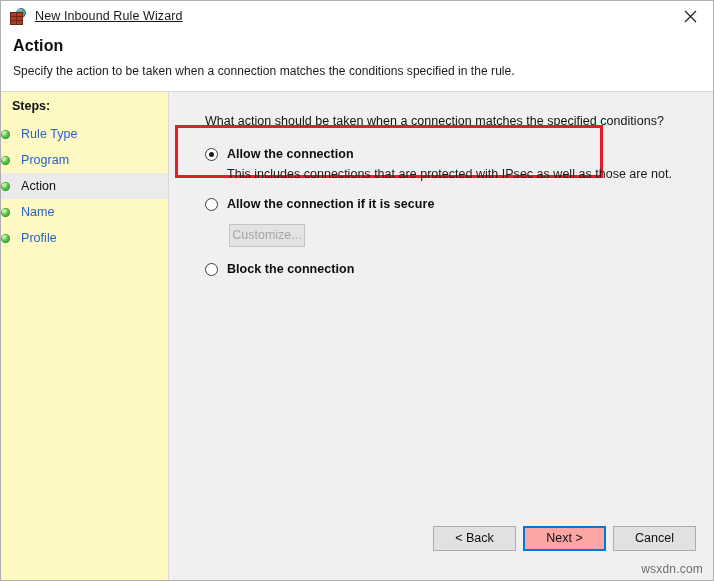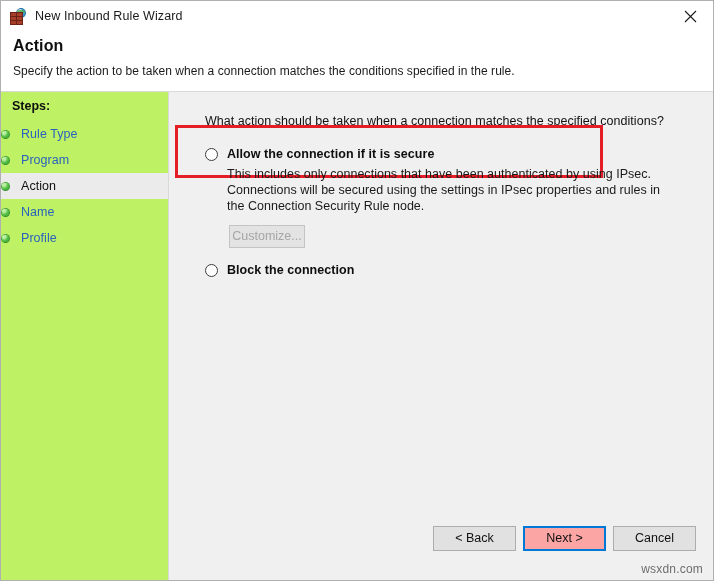--- a/index.html
+++ b/index.html
@@ -75,20 +75,21 @@
     box-sizing: border-box;
     background-image:
       linear-gradient(to bottom, rgba(0,0,0,0) 0 30%, #6b2415 30% 38%, rgba(0,0,0,0) 38% 66%, #6b2415 66% 74%, rgba(0,0,0,0) 74%),
       linear-gradient(to right, rgba(0,0,0,0) 0 47%, #6b2415 47% 55%, rgba(0,0,0,0) 55%);
   }
   #titlebar-text {
     font-size: 12.5px;
     color: #1a1a1a;
     letter-spacing: .1px;
     white-space: nowrap;
+    text-decoration: underline;
   }
   #close-button {
     position: absolute;
     right: 0; top: 0;
     width: 46px;
     height: 30px;
     display: flex;
     align-items: center;
     justify-content: center;
     cursor: default;
@@ -122,21 +123,21 @@
   #body-split {
     flex: 1;
     display: flex;
     min-height: 0;
   }
 
   
   #sidebar {
     width: 168px;
     min-width: 168px;
-    background: #bef264;
+    background: #fef9c3;
     border-right: 1px solid #d9d9d9;
     box-sizing: border-box;
     padding-top: 6px;
   }
   #steps-heading {
     font-size: 12.5px;
     font-weight: bold;
     color: #0f0f0f;
     padding: 1px 0 8px 11px;
   }
@@ -354,25 +355,29 @@
     </div>
 
     <div id="content">
 
       <div id="content-inner">
 
         <div id="question">What action should be taken when a connection matches the specified conditions?</div>
 
         <div id="highlight-box"></div>
 
+        <div class="option-block">
+          <span class="radio checked"></span>
+          <div class="option-title">Allow the connection</div>
+          <div class="option-desc">This includes connections that are protected with IPsec as well as those are not.</div>
+        </div>
 
         <div class="option-block">
           <span class="radio"></span>
           <div class="option-title">Allow the connection if it is secure</div>
-          <div class="option-desc">This includes only connections that have been authenticated by using IPsec.  Connections will be secured using the settings in IPsec properties and rules in the Connection Security Rule node.</div>
           <button class="btn" id="customize-button" disabled="">Customize...</button>
         </div>
 
         <div class="option-block">
           <span class="radio"></span>
           <div class="option-title">Block the connection</div>
         </div>
 
       </div>
 

